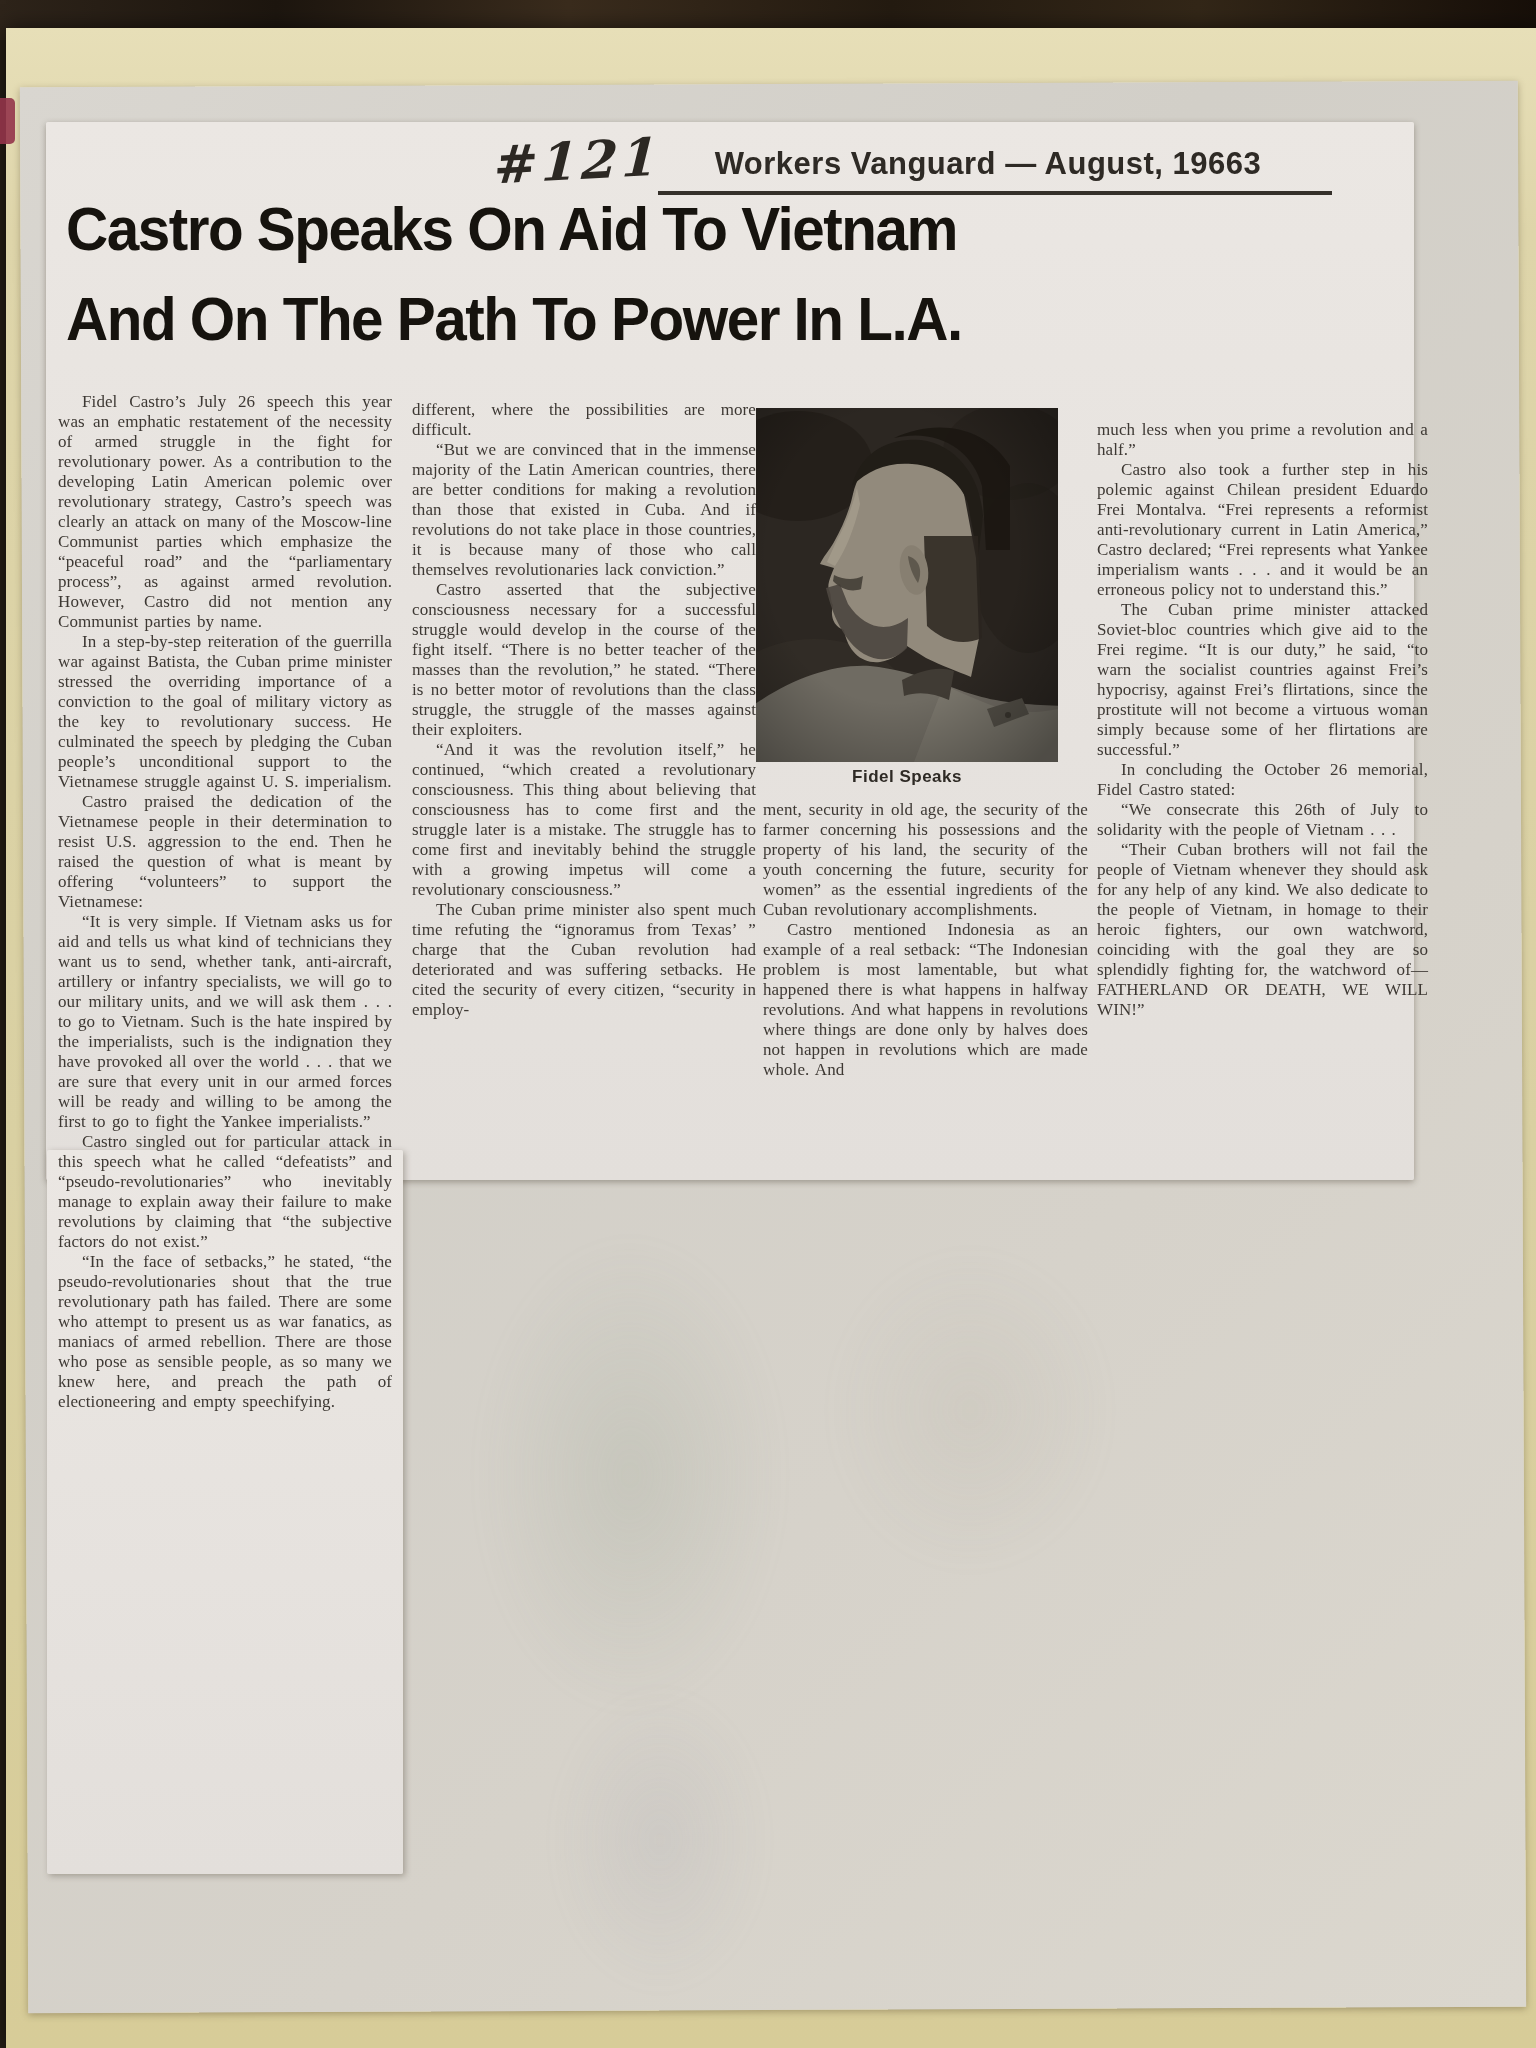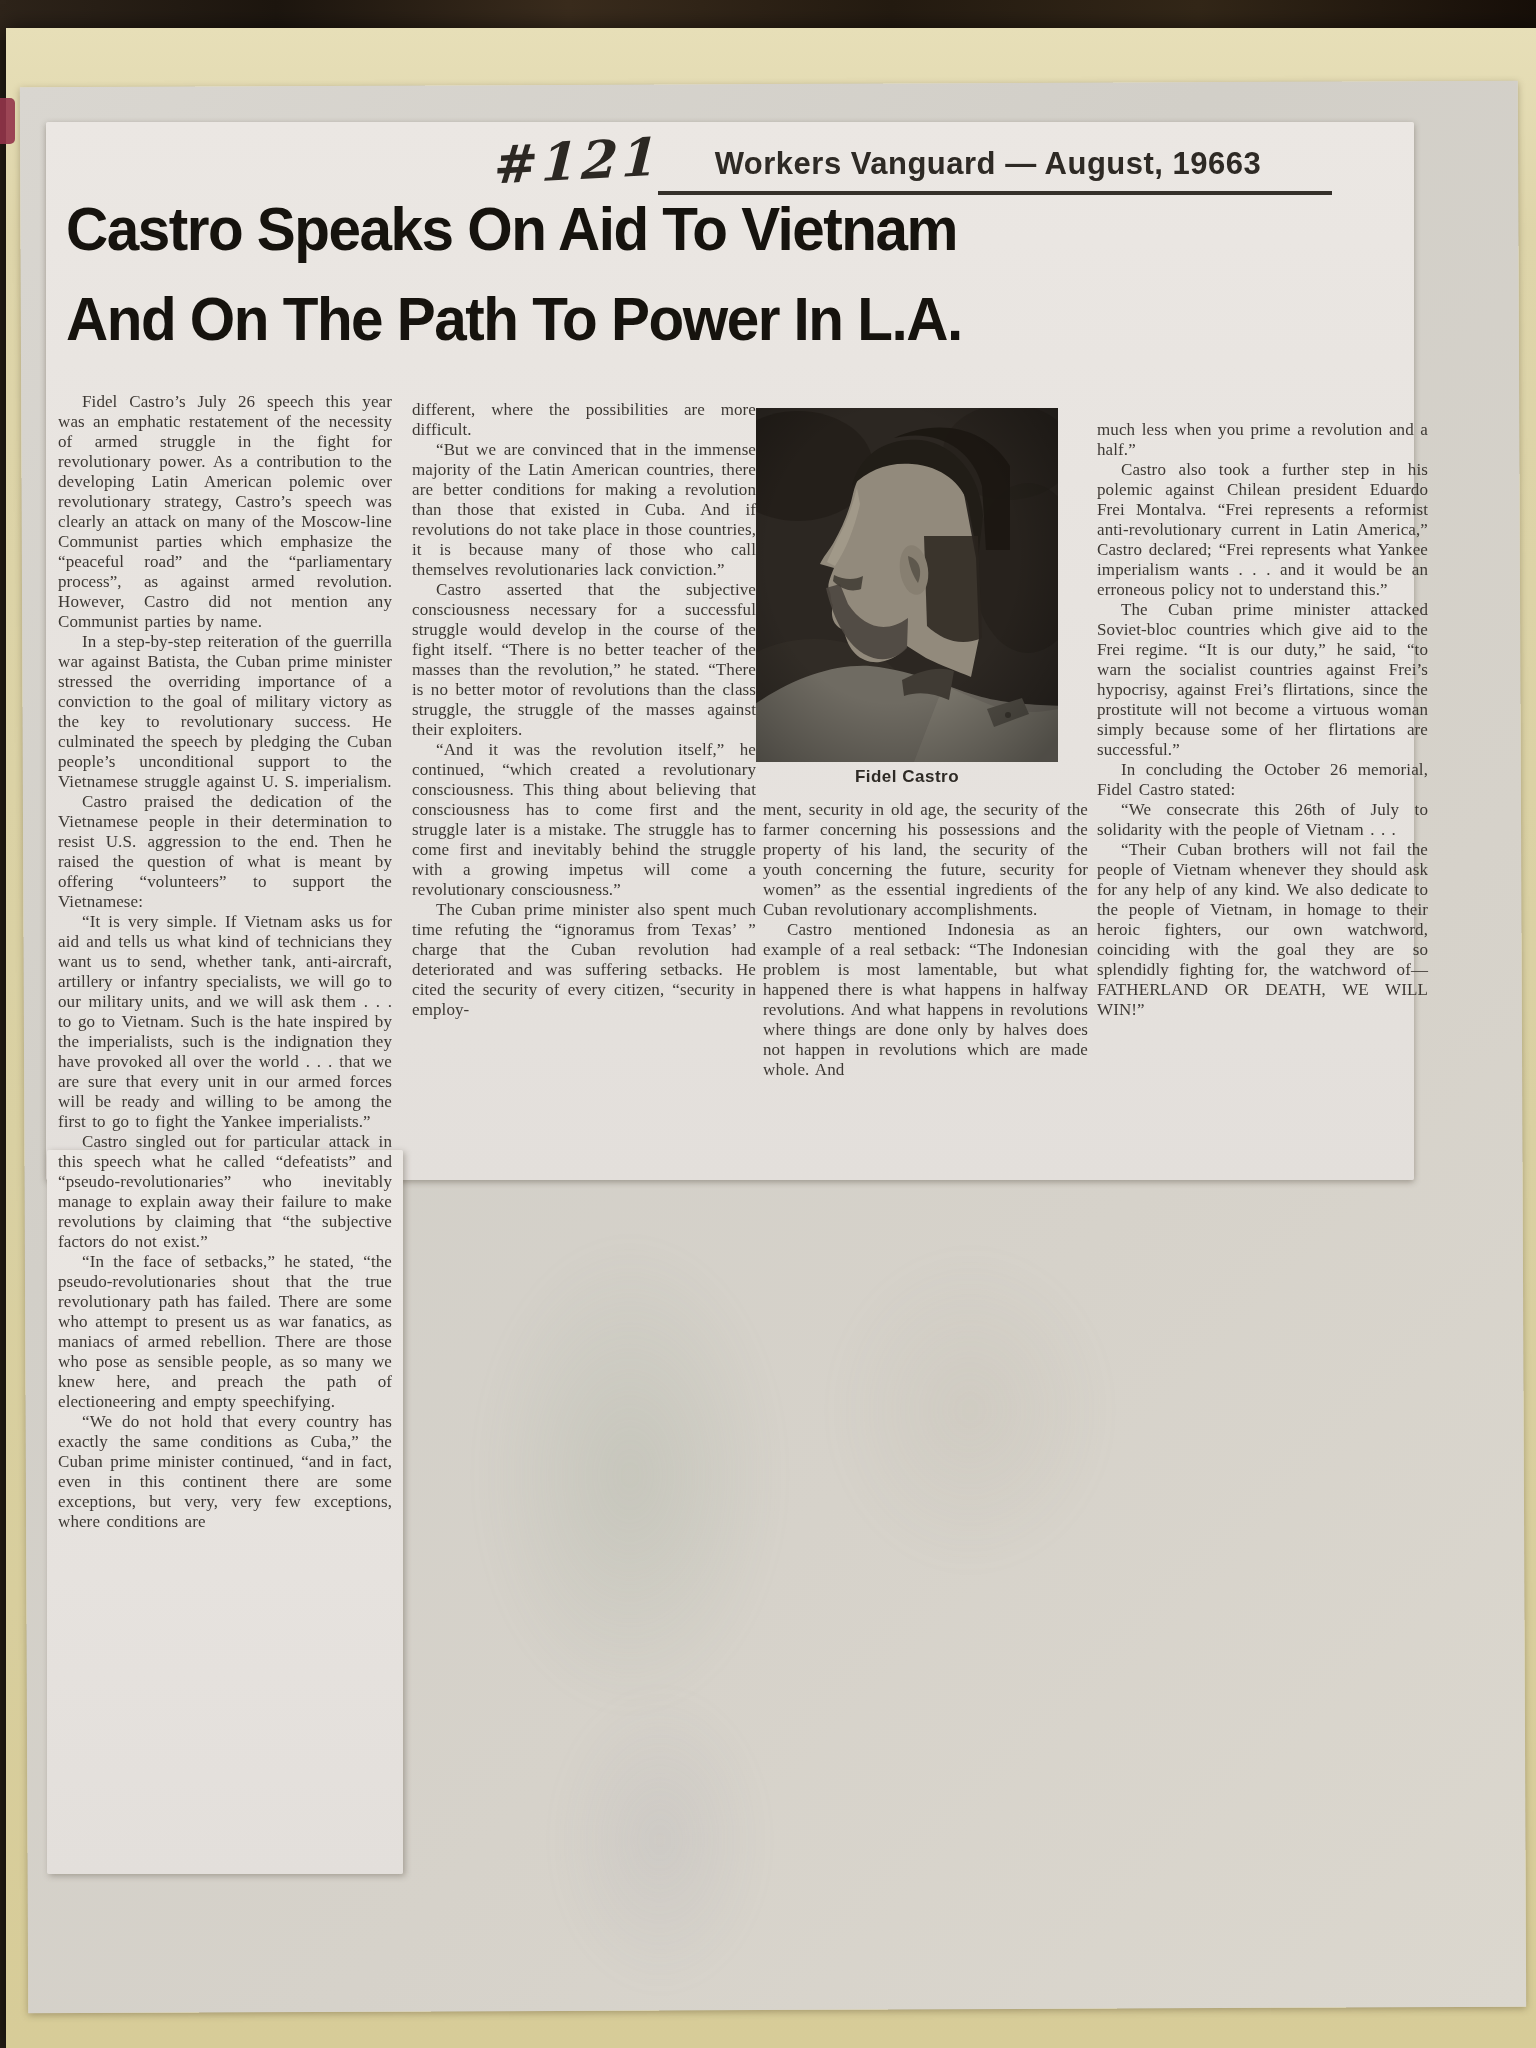--- a/index.html
+++ b/index.html
@@ -121,21 +121,20 @@
     <span>And On The Path To Power In L.A.</span>
   </h1>
 
   <div class="col col1">
       <p class="ind">Fidel Castro’s July 26 speech this year was an emphatic restatement of the necessity of armed struggle in the fight for revolutionary power. As a contribution to the developing Latin American polemic over revolutionary strategy, Castro’s speech was clearly an attack on many of the Moscow-line Communist parties which emphasize the “peaceful road” and the “parliamentary process”, as against armed revolution. However, Castro did not mention any Communist parties by name.</p>
       <p class="ind">In a step-by-step reiteration of the guerrilla war against Batista, the Cuban prime minister stressed the overriding importance of a conviction to the goal of military victory as the key to revolutionary success. He culminated the speech by pledging the Cuban people’s unconditional support to the Vietnamese struggle against U. S. imperialism.</p>
       <p class="ind">Castro praised the dedication of the Vietnamese people in their determination to resist U.S. aggression to the end. Then he raised the question of what is meant by offering “volunteers” to support the Vietnamese:</p>
       <p class="ind">“It is very simple. If Vietnam asks us for aid and tells us what kind of technicians they want us to send, whether tank, anti-aircraft, artillery or infantry specialists, we will go to our military units, and we will ask them . . . to go to Vietnam. Such is the hate inspired by the imperialists, such is the indignation they have provoked all over the world . . . that we are sure that every unit in our armed forces will be ready and willing to be among the first to go to fight the Yankee imperialists.”</p>
       <p class="ind">Castro singled out for particular attack in this speech what he called “defeatists” and “pseudo-revolutionaries” who inevitably manage to explain away their failure to make revolutions by claiming that “the subjective factors do not exist.”</p>
       <p class="ind">“In the face of setbacks,” he stated, “the pseudo-revolutionaries shout that the true revolutionary path has failed. There are some who attempt to present us as war fanatics, as maniacs of armed rebellion. There are those who pose as sensible people, as so many we knew here, and preach the path of electioneering and empty speechifying.</p>
-      <p class="ind">“We do not hold that every country has exactly the same conditions as Cuba,” the Cuban prime minister continued, “and in fact, even in this continent there are some exceptions, but very, very few exceptions, where conditions are</p>
     </div>
   <div class="col col2">
       <p class="noind">different, where the possibilities are more difficult.</p>
       <p class="ind">“But we are convinced that in the immense majority of the Latin American countries, there are better conditions for making a revolution than those that existed in Cuba. And if revolutions do not take place in those countries, it is because many of those who call themselves revolutionaries lack conviction.”</p>
       <p class="ind">Castro asserted that the subjective consciousness necessary for a successful struggle would develop in the course of the fight itself. “There is no better teacher of the masses than the revolution,” he stated. “There is no better motor of revolutions than the class struggle, the struggle of the masses against their exploiters.</p>
       <p class="ind">“And it was the revolution itself,” he continued, “which created a revolutionary consciousness. This thing about believing that consciousness has to come first and the struggle later is a mistake. The struggle has to come first and inevitably behind the struggle with a growing impetus will come a revolutionary consciousness.”</p>
       <p class="ind">The Cuban prime minister also spent much time refuting the “ignoramus from Texas’ ” charge that the Cuban revolution had deteriorated and was suffering setbacks. He cited the security of every citizen, “security in employ-</p>
     </div>
 
   <figure class="photo-fig">
@@ -165,21 +164,21 @@
       <path d="M78 167 C 88 172 99 172 107 168 L 105 181 C 94 185 84 180 77 173 Z" fill="#443e36" opacity=".9"></path>
 
       <path d="M152 32 C 120 34 102 54 96 78 C 112 62 132 54 156 56 C 186 58 206 76 212 96 L 222 150 L 227 108 C 224 62 192 28 152 32 Z" fill="#211d17"></path>
       <path d="M138 30 C 180 20 216 40 226 78 L 230 142 L 254 142 L 254 58 C 230 18 180 10 138 30 Z" fill="#1b1712" opacity=".95"></path>
       <path d="M168 128 L 222 128 L 226 230 C 205 239 186 232 171 218 Z" fill="#2a251f" opacity=".85"></path>
 
       <ellipse cx="158" cy="162" rx="14" ry="25" fill="#877f71" transform="rotate(-8 158 162)"></ellipse>
       <path d="M152 148 C 163 151 167 162 162 175 C 157 168 153 158 152 148 Z" fill="#5e584d"></path>
       <rect width="302" height="354" fill="url(#vig)"></rect>
     </svg>
-    <figcaption>Fidel Castro</figcaption>
+    <figcaption>Fidel Speaks</figcaption>
   </figure>
 
   <div class="col col3">
       <p class="noind">ment, security in old age, the security of the farmer concerning his possessions and the property of his land, the security of the youth concerning the future, security for women” as the essential ingredients of the Cuban revolutionary accomplishments.</p>
       <p class="ind">Castro mentioned Indonesia as an example of a real setback: “The Indonesian problem is most lamentable, but what happened there is what happens in halfway revolutions. And what happens in revolutions where things are done only by halves does not happen in revolutions which are made whole. And</p>
     </div>
   <div class="col col4">
       <p class="noind">much less when you prime a revolution and a half.”</p>
       <p class="ind">Castro also took a further step in his polemic against Chilean president Eduardo Frei Montalva. “Frei represents a reformist anti-revolutionary current in Latin America,” Castro declared; “Frei represents what Yankee imperialism wants . . . and it would be an erroneous policy not to understand this.”</p>
       <p class="ind">The Cuban prime minister attacked Soviet-bloc countries which give aid to the Frei regime. “It is our duty,” he said, “to warn the socialist countries against Frei’s hypocrisy, against Frei’s flirtations, since the prostitute will not become a virtuous woman simply because some of her flirtations are successful.”</p>

